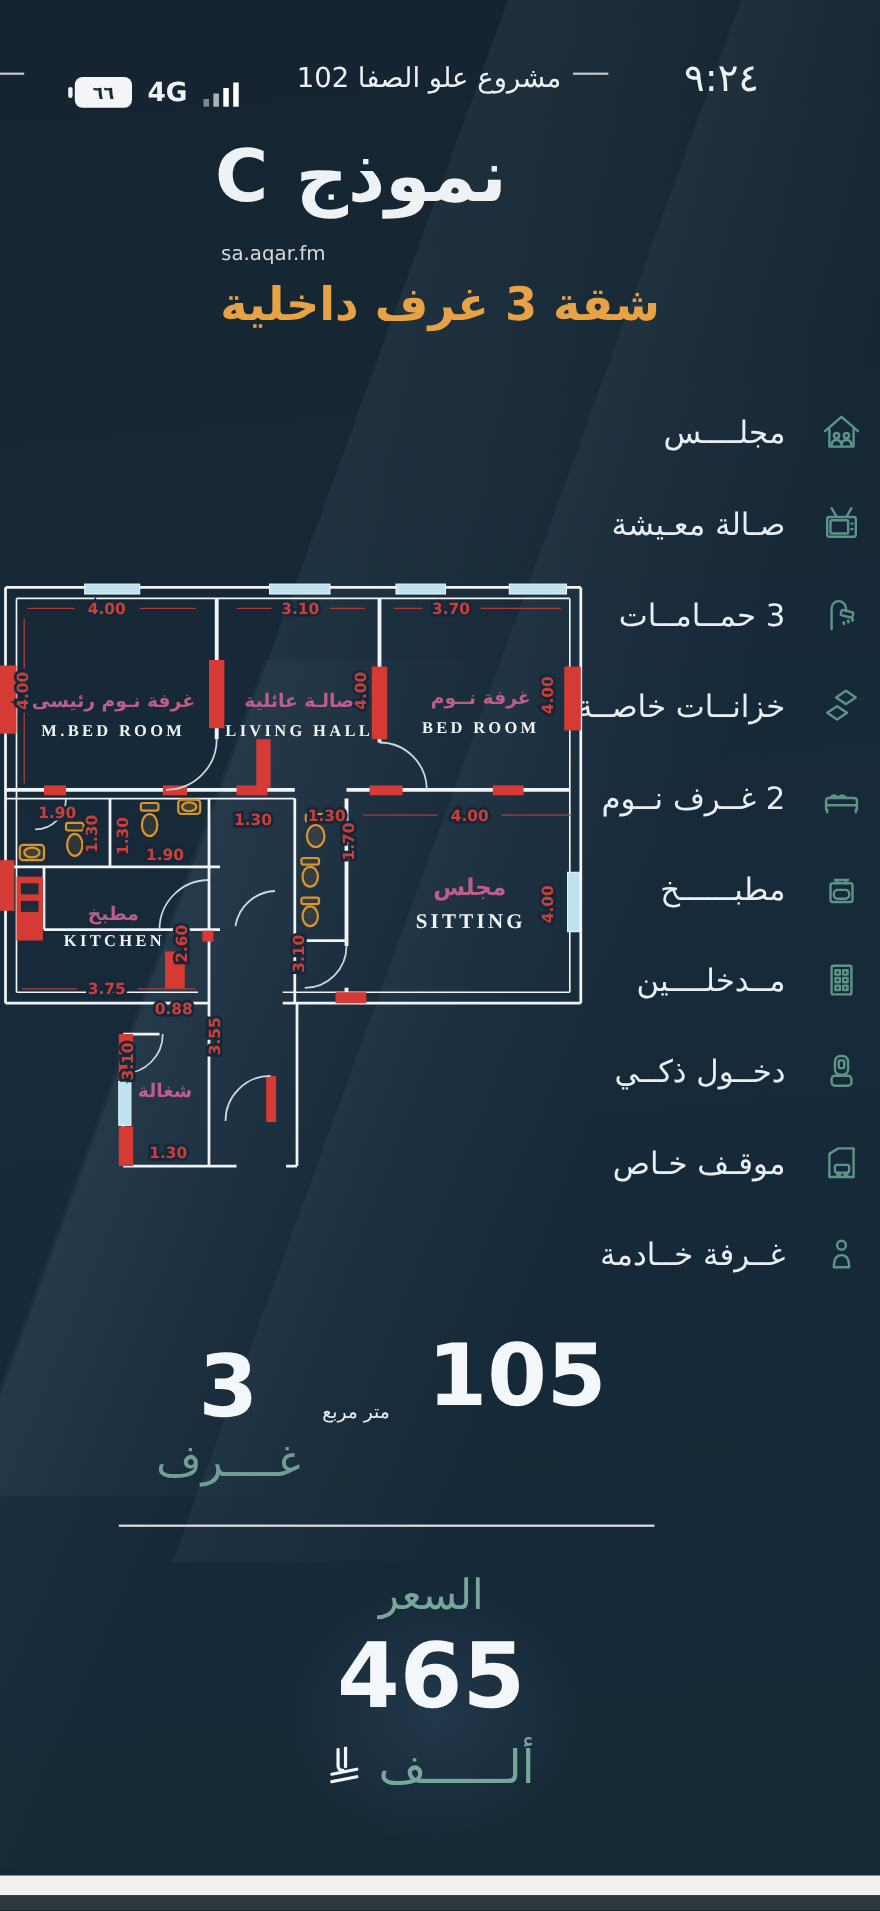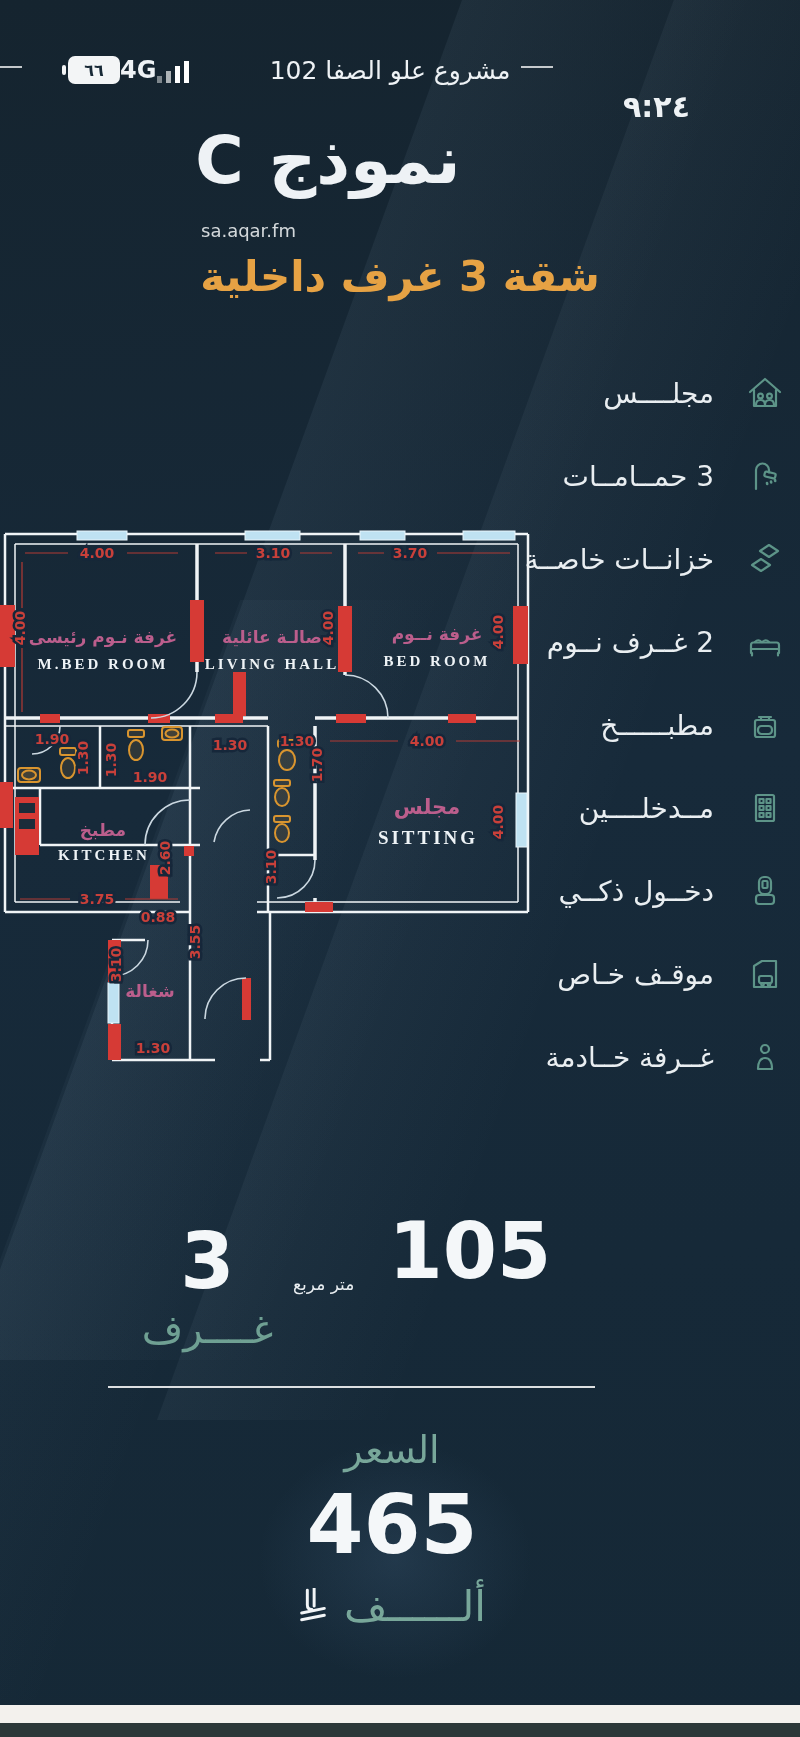--- a/index.html
+++ b/index.html
@@ -11,23 +11,23 @@
   .streak{position:absolute;pointer-events:none;}
   .s1{left:240px;top:-140px;width:420px;height:1500px;transform:skewX(-20deg);
       background:linear-gradient(90deg,rgba(160,190,215,.07),rgba(160,190,215,0) 70%);}
   .s2{left:430px;top:-80px;width:300px;height:1500px;transform:skewX(-20deg);
       background:linear-gradient(90deg,rgba(190,215,235,.05),rgba(190,215,235,0) 80%);}
   .s3{left:40px;top:600px;width:260px;height:1100px;transform:skewX(-20deg);
       background:linear-gradient(90deg,rgba(160,190,215,.04),rgba(160,190,215,0) 80%);}
 
   
   .statusbar{position:absolute;left:0;top:38px;width:100%;height:64px;}
-  .sb-time{position:absolute;right:110px;top:14px;font-size:30px;font-weight:bold;letter-spacing:1px;margin-top:37px;}
+  .sb-time{position:absolute;right:110px;top:14px;font-size:35px;font-weight:normal;letter-spacing:1px;}
   .sb-title{position:absolute;left:390px;top:18px;transform:translateX(-50%);font-size:25px;white-space:nowrap;}
-  .sb-left{position:absolute;left:68px;top:18px;display:flex;align-items:center;}
+  .sb-left{position:absolute;left:68px;top:32px;display:flex;align-items:center;gap:14px;}
   .battery{position:relative;width:52px;height:28px;background:#f3f5f6;border-radius:7px;
            display:flex;align-items:center;justify-content:center;}
   .battery::before{content:"";position:absolute;left:-6px;top:9px;width:4px;height:10px;background:#f3f5f6;border-radius:2px;}
   .battery span{color:#182936;font-size:16px;font-weight:bold;}
   .sb-4g{font-size:24px;font-weight:bold;}
   .sb-line{position:absolute;height:2px;background:rgba(255,255,255,.75);}
   .l1{left:0;top:28px;width:22px;}
   .l2{left:521px;top:28px;width:32px;}
 
   
@@ -121,20 +121,30 @@
       <span class="feat-icon">
         <svg viewBox="0 0 40 40">
             <path d="M5 19 L20 6 L35 19"></path>
             <path d="M9 17 V33 H31 V17"></path>
         <circle cx="15.5" cy="23" r="2.4"></circle>
             <circle cx="24.5" cy="23" r="2.4"></circle>
         <path d="M11 32 q0-5 4.5-5 t4.5 5 M20 32 q0-5 4.5-5 t4.5 5"></path>
           </svg>
         </span>
       <span class="feat-label">مجلــــس</span>
+    </li>
+    <li>
+      <span class="feat-icon">
+        <svg viewBox="0 0 40 40">
+            <rect x="7" y="14" width="26" height="18" rx="2"></rect>
+        <rect x="10" y="17" width="16" height="12" rx="1"></rect>
+        <path d="M15 13 L11 6 M25 13 L29 6 M29 20 h1 M29 25 h1"></path>
+          </svg>
+        </span>
+      <span class="feat-label">صـالة معـيشة</span>
     </li>
     <li>
       <span class="feat-icon">
         <svg viewBox="0 0 40 40">
             <path d="M11 33 V14 a6.5 6.5 0 0 1 13 0 v2.5"></path>
         <rect x="19.5" y="16.5" width="11" height="5" rx="1.5" transform="rotate(14 25 19)"></rect>
         <path d="M22 27 l.2 1 M26 25.5 l.2 1 M30 24 l.2 1" stroke-width="2.6"></path>
           </svg>
         </span>
       <span class="feat-label">3 حمــامــات</span>

